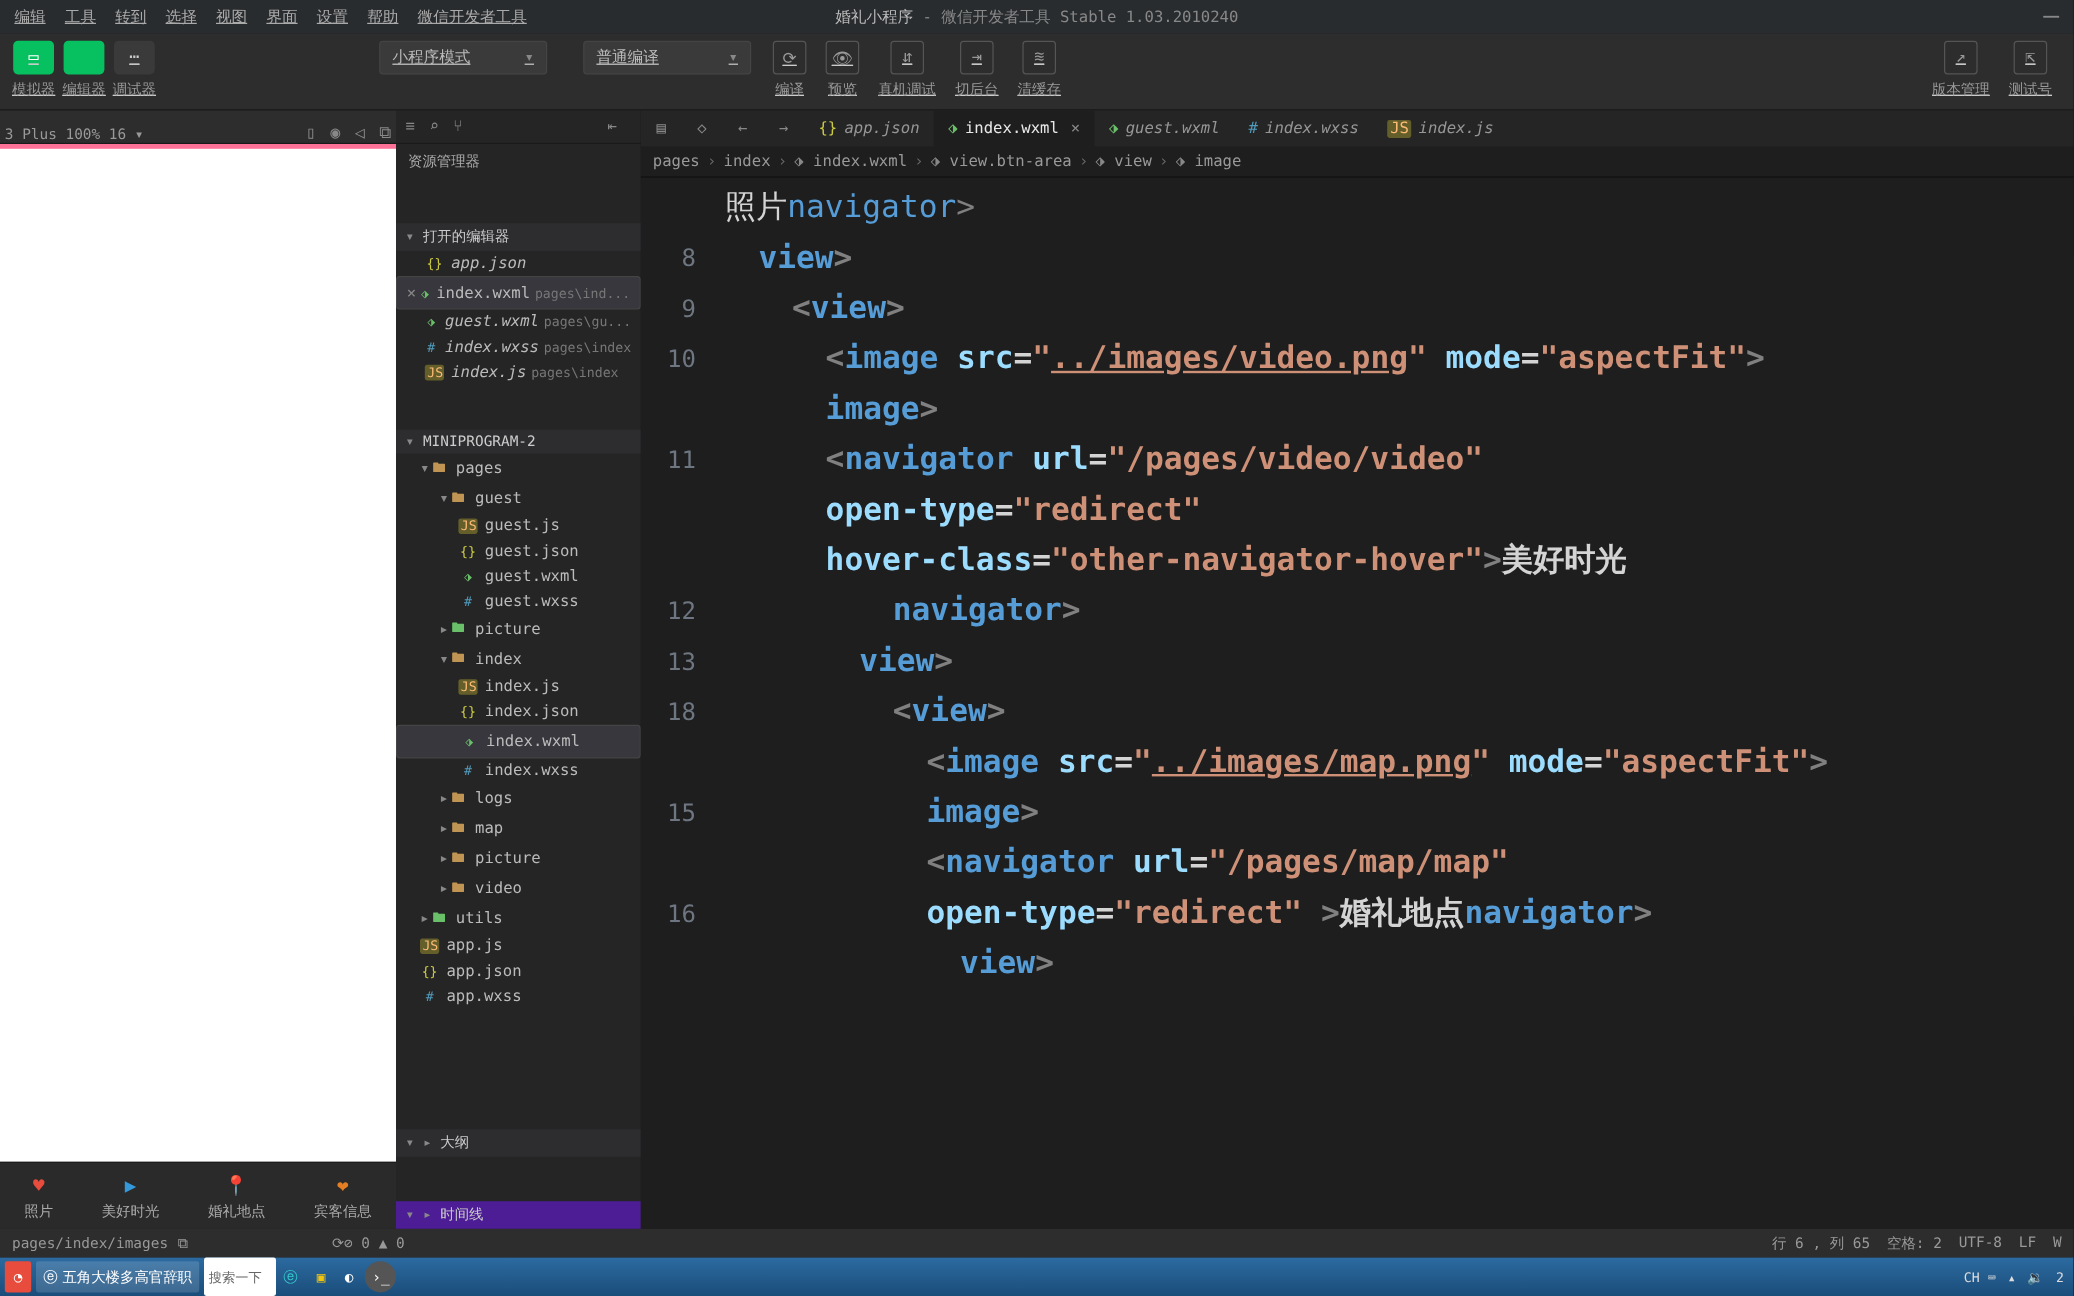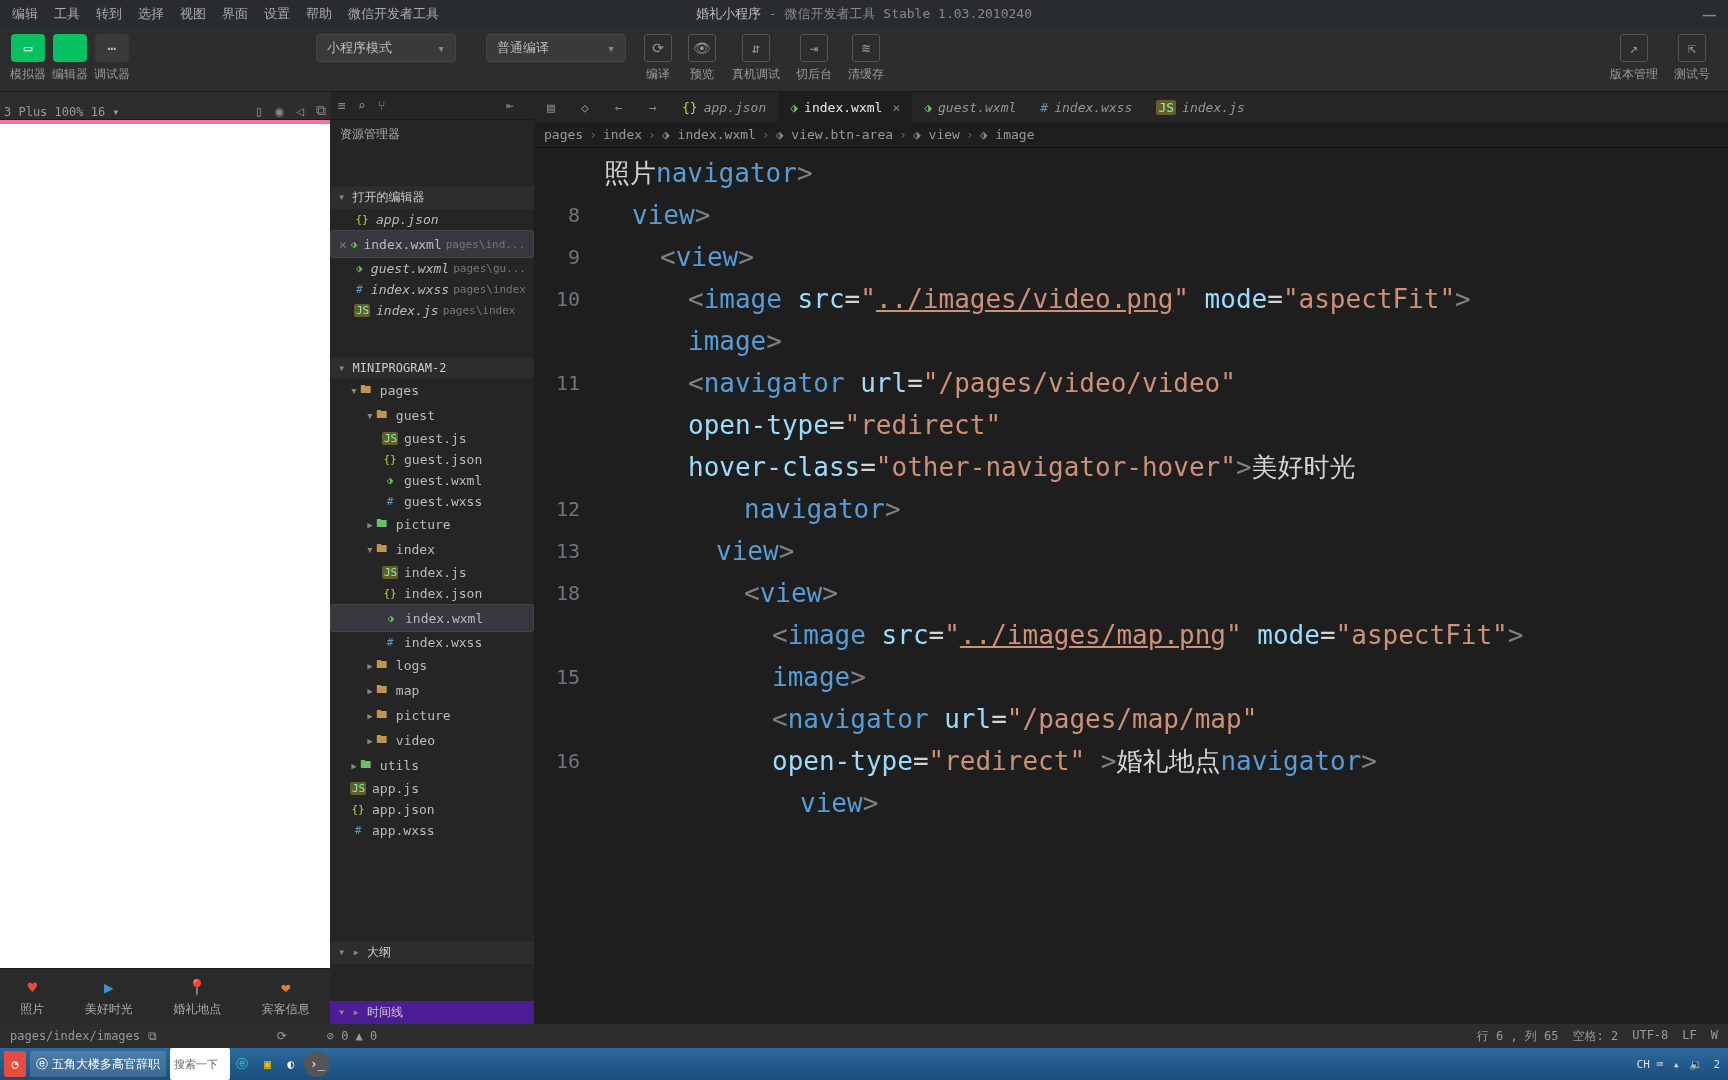--- a/index.html
+++ b/index.html
@@ -1,17 +1,17 @@
 <!DOCTYPE html>
 <html><head>
 <meta charset="utf-8">
 <style>
 * { margin:0; padding:0; box-sizing:border-box; font-family:"Microsoft YaHei",Consolas,monospace; }
 body { background:#1e1e1e; color:#ccc; width:1728px; height:1080px; overflow:hidden; font-size:14px; position:relative; }
-.flex { display:flex; }
+.flex { display:flex;text-decoration:underline; }
 
 
 .menubar { height:28px; background:#292c2f; align-items:center; padding:0 4px; font-size:13px; color:#aaa; position:relative; }
 .menubar .mi { padding:0 8px; cursor:default; }
 .menubar .title { position:absolute; left:50%; transform:translateX(-50%); color:#888; }
 .menubar .title b { color:#bbb; font-weight:normal; }
 .menubar .min { position:absolute; right:12px; color:#888; font-size:22px; line-height:12px; }
 
 
 .actionbar { height:64px; background:#2d2d2d; align-items:flex-start; padding:6px 10px; border-bottom:1px solid #1a1a1a; position:relative; }
@@ -43,21 +43,21 @@
 .explorer { width:204px; background:#252526; display:flex; flex-direction:column; font-size:13px; color:#bbb; }
 .explorer .hdr { height:28px; display:flex; align-items:center; padding:0 8px; color:#888; border-bottom:1px solid #1a1a1a; }
 .explorer .hdr .ic { margin-right:12px; }
 .explorer .sect { padding:6px 10px; font-size:12px; color:#aaa; }
 .explorer .grp { background:#2d2d30; padding:3px 8px; font-size:12px; color:#ccc;margin-top:37px; }
 .explorer .grp::before { content:"▾ "; color:#888; }
 .explorer .item { padding:3px 8px 3px 24px; display:flex; align-items:center; white-space:nowrap; overflow:hidden; }
 .explorer .item.sel { background:#37373d; }
 .explorer .item .fi { width:16px; margin-right:6px; text-align:center; font-size:11px; }
 .explorer .item .path { color:#777; margin-left:4px; font-size:11px; }
-.fi-json{color:#cbcb41;} .fi-wxml{color:#6abf69;} .fi-wxss{color:#519aba;} .fi-js{color:#86efac;background:#645f2a;border-radius:2px;padding:0 2px;} .fi-fold{color:#c09553;} .fi-foldg{color:#6abf69;}
+.fi-json{color:#cbcb41;} .fi-wxml{color:#6abf69;} .fi-wxss{color:#519aba;} .fi-js{color:#fdba74;background:#645f2a;border-radius:2px;padding:0 2px;} .fi-fold{color:#c09553;} .fi-foldg{color:#6abf69;}
 .tree .item { padding-left:36px; }
 .tree .d1 { padding-left:20px; }
 .tree .d2 { padding-left:36px; }
 .tree .d3 { padding-left:52px; }
 
 
 .editor { flex:1; display:flex; flex-direction:column; background:#1e1e1e; min-width:0; }
 .tabs { height:30px; background:#252526; display:flex; align-items:stretch; font-size:13px; }
 .tabs .ic { width:34px; display:flex; align-items:center; justify-content:center; color:#888; }
 .tab { padding:0 12px; display:flex; align-items:center; color:#969696; gap:6px; font-style:italic; }
@@ -65,21 +65,21 @@
 .tab .fi { font-style:normal; }
 .tab .x { margin-left:4px; color:#888; font-style:normal; }
 .crumbs { height:26px; display:flex; align-items:center; padding:0 10px; font-size:13px; color:#999; gap:6px; border-bottom:1px solid #111; }
 .crumbs .sep { color:#666; }
 .crumbs .ic { color:#888; }
 .codew { flex:1; display:flex; overflow:hidden; }
 .gutter { width:60px; text-align:right; color:#6e7681; padding:4px 14px 0 0; font-size:20px; font-family:Consolas,monospace; line-height:42px; position:relative; }
 .code { flex:1; font-family:Consolas,"Microsoft YaHei",monospace; font-size:26px; line-height:42px; padding:4px 0 0 10px; white-space:pre; color:#d4d4d4; overflow:hidden; }
 .ln { display:block; }
 .t-tag{color:#569cd6;} .t-br{color:#808080;} .t-attr{color:#9cdcfe;} .t-str{color:#ce9178;} .t-txt{color:#d4d4d4;} .t-link{color:#ce9178; text-decoration:underline;}
-.ind1{padding-left:28px;} .ind2{padding-left:56px;}
+.ind1{padding-left:28px;font-weight:bold;} .ind2{padding-left:56px;}
 
 
 .status1 { height:24px; background:#2d2d2d; display:flex; align-items:center; padding:0 10px; font-size:12px; color:#999; }
 .status1 .r { margin-left:auto; display:flex; gap:14px; }
 .taskbar { height:32px; background:linear-gradient(#2c6aa0,#1a4d7a); display:flex; align-items:center; font-size:12px; color:#fff; padding:0 4px; position:relative; }
 .taskbar .tb { height:26px; padding:0 6px; display:flex; align-items:center; margin-right:4px; border-radius:2px; }
 .taskbar .tb.app { background:rgba(255,255,255,0.15); }
 .taskbar .srch { background:#fff; color:#666; height:22px; width:60px; border-radius:2px; display:flex; align-items:center; padding:16px 4px; font-size:11px; }
 .taskbar .tray { position:absolute; right:8px; display:flex; align-items:center; gap:10px; color:#ddd; font-size:11px; }
 </style>
@@ -395,21 +395,21 @@
         </div>
       <div class="code" id="code"><span class="ln "><span class="t-txt">照片</span><span class="t-br"><span class="t-tag">navigator</span><span class="t-br">&gt;</span></span><span class="ln ind1"><span class="t-br"><span class="t-tag">view</span><span class="t-br">&gt;</span></span><span class="ln ind1"><span class="t-br">&lt;</span><span class="t-tag">view</span><span class="t-br">&gt;</span></span><span class="ln ind2"><span class="t-br">&lt;</span><span class="t-tag">image</span><span class="t-txt"> </span><span class="t-attr">src</span><span class="t-txt">=</span><span class="t-str">"</span><span class="t-link">../images/video.png</span><span class="t-str">"</span><span class="t-txt"> </span><span class="t-attr">mode</span><span class="t-txt">=</span><span class="t-str">"aspectFit"</span><span class="t-br">&gt;</span></span><span class="ln ind2"><span class="t-tag">image</span><span class="t-br">&gt;</span></span><span class="ln ind2"><span class="t-br">&lt;</span><span class="t-tag">navigator</span><span class="t-txt"> </span><span class="t-attr">url</span><span class="t-txt">=</span><span class="t-str">"/pages/video/video"</span></span><span class="ln ind2"><span class="t-attr">open-type</span><span class="t-txt">=</span><span class="t-str">"redirect"</span></span><span class="ln ind2"><span class="t-attr">hover-class</span><span class="t-txt">=</span><span class="t-str">"other-navigator-hover"</span><span class="t-br">&gt;</span><span class="t-txt">美好时光</span><span class="t-br"></span><span class="ln ind2"><span class="t-tag">navigator</span><span class="t-br">&gt;</span></span><span class="ln ind1"><span class="t-br"><span class="t-tag">view</span><span class="t-br">&gt;</span></span><span class="ln ind1"><span class="t-br">&lt;</span><span class="t-tag">view</span><span class="t-br">&gt;</span></span><span class="ln ind2"><span class="t-br">&lt;</span><span class="t-tag">image</span><span class="t-txt"> </span><span class="t-attr">src</span><span class="t-txt">=</span><span class="t-str">"</span><span class="t-link">../images/map.png</span><span class="t-str">"</span><span class="t-txt"> </span><span class="t-attr">mode</span><span class="t-txt">=</span><span class="t-str">"aspectFit"</span><span class="t-br">&gt;</span></span><span class="ln ind2"><span class="t-tag">image</span><span class="t-br">&gt;</span></span><span class="ln ind2"><span class="t-br">&lt;</span><span class="t-tag">navigator</span><span class="t-txt"> </span><span class="t-attr">url</span><span class="t-txt">=</span><span class="t-str">"/pages/map/map"</span></span><span class="ln ind2"><span class="t-attr">open-type</span><span class="t-txt">=</span><span class="t-str">"redirect"</span><span class="t-txt"> </span><span class="t-br">&gt;</span><span class="t-txt">婚礼地点</span><span class="t-br"><span class="t-tag">navigator</span><span class="t-br">&gt;</span></span><span class="ln ind1"><span class="t-br"><span class="t-tag">view</span><span class="t-br">&gt;</span></span></span></span></span></span></span></span></div>
     </div>
   </div>
 </div>
 
 <div class="status1">
   <span>pages/index/images</span>
   <span style="margin-left:8px">⧉</span>
   <span style="margin-left:120px">⟳</span>
-  <span style="margin-left:40px">⊘ 0  ▲ 0</span>
+  <span style="">⊘ 0  ▲ 0</span>
   <div class="r">
     <span>行 6 , 列 65</span>
     <span>空格: 2</span>
     <span>UTF-8</span>
     <span>LF</span>
     <span>W</span>
   </div>
 </div>
 <div class="taskbar">
   <div class="tb" style="background:#e74c3c;width:22px;justify-content:center">◔</div>

